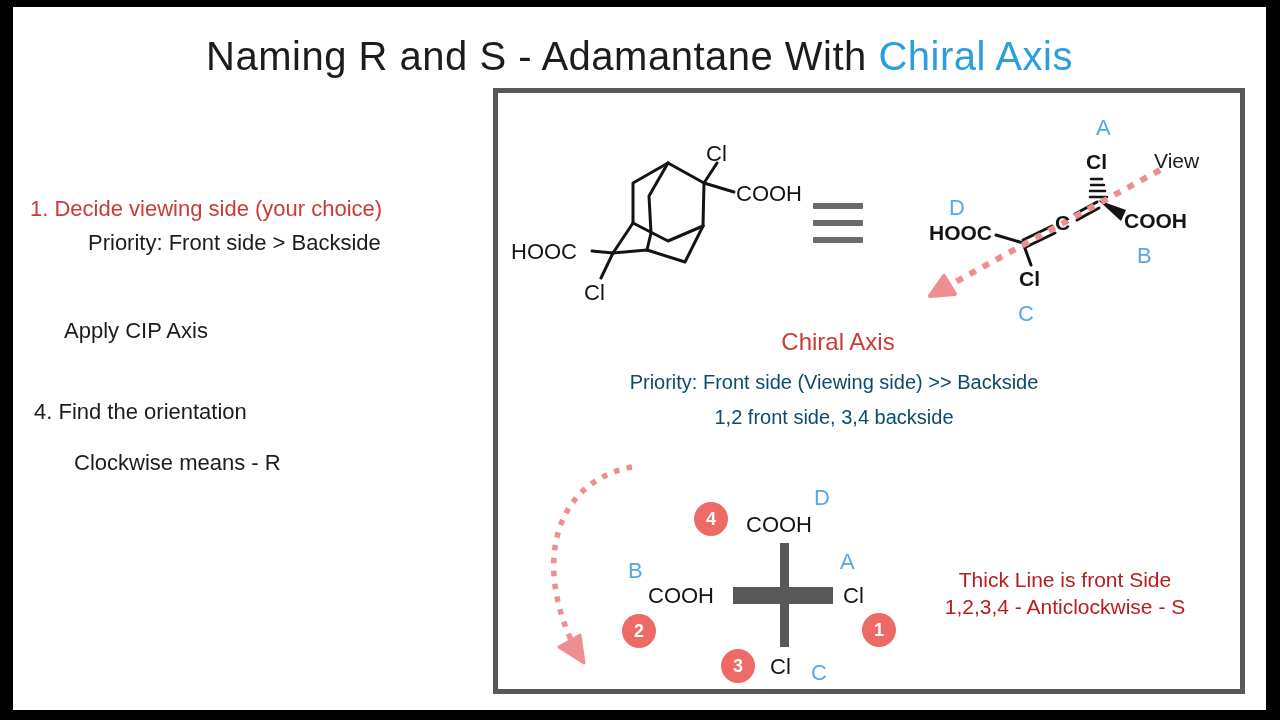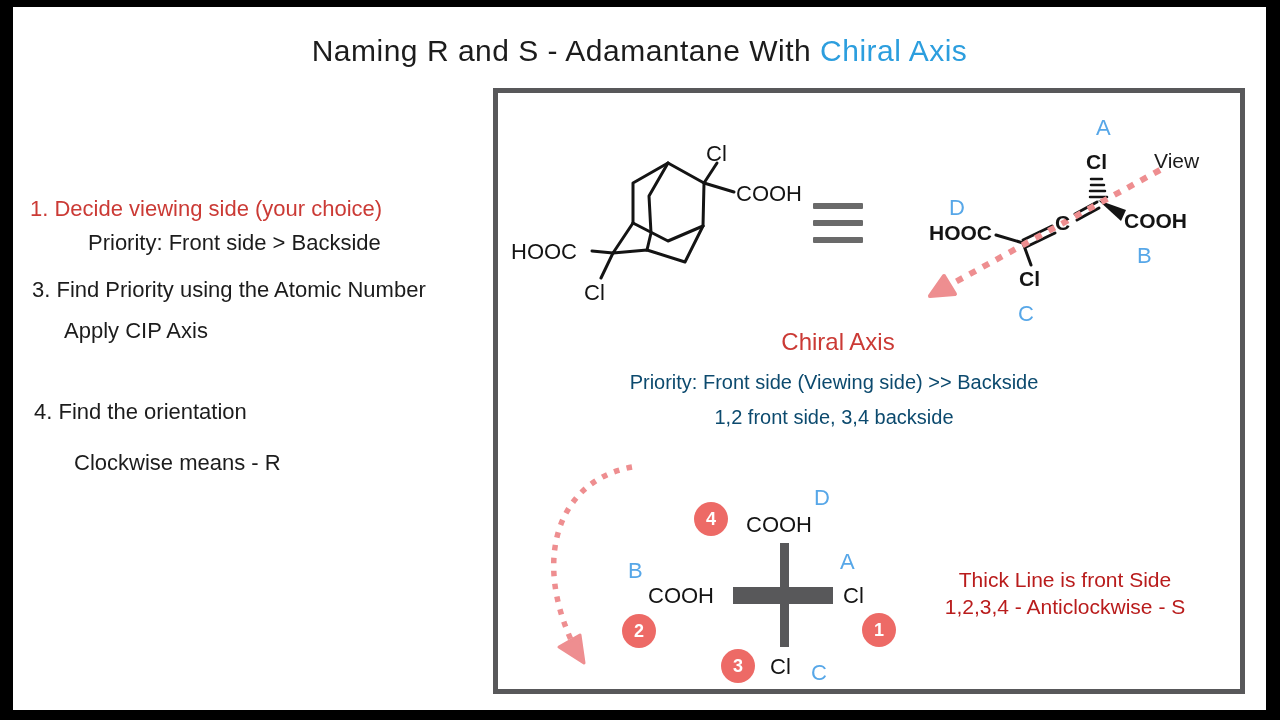--- a/index.html
+++ b/index.html
@@ -3,21 +3,21 @@
 <meta charset="utf-8">
 <style>
   html,body{margin:0;padding:0;}
   body{
     width:1280px;height:720px;background:#000;overflow:hidden;
     font-family:"Liberation Sans", sans-serif;
   }
   .stage{position:absolute;left:0;top:0;width:1280px;height:720px;background:#000;}
   .content{position:absolute;left:13px;top:7px;width:1253px;height:703px;background:#ffffff;}
   .abs{position:absolute;white-space:nowrap;}
-  .title{left:0;top:27px;width:1253px;text-align:center;font-size:30px;color:#1c1c1c;letter-spacing:.5px;}
+  .title{left:0;top:27px;width:1253px;text-align:center;font-size:40px;color:#1c1c1c;letter-spacing:.5px;}
   .title .hl{color:#2c9ede;}
   .step{font-size:22px;color:#1c1c1c;}
   .red{color:#cb3a35;}
   .panel{position:absolute;left:480px;top:81px;width:752px;height:606px;border:5px solid #58585a;box-sizing:border-box;background:#fff;}
   .chem{font-size:22px;color:#141414;}
   .chem.b{font-weight:700;font-size:21px;}
   .blue-letter{font-size:22px;color:#57a7e8;}
   .view-label{font-size:21px;color:#1c1c1c;}
   .chiral-axis{left:735px;top:321px;width:180px;text-align:center;font-size:24px;color:#cb3a35;}
   .ptext{width:480px;text-align:center;font-size:20px;color:#0c4a6e;}
@@ -33,21 +33,20 @@
 
 <div class="stage">
   <div class="content">
 
     <div class="abs title">
       <span>Naming R and S - Adamantane With </span><span class="hl">Chiral Axis</span>
     </div>
 
     <div class="abs step red" style="left:17px;top:189px;">1. Decide viewing side (your choice)</div>
     <div class="abs step" style="left:75px;top:223px;">Priority: Front side &gt; Backside</div>
-    <div class="abs step" style="left:19px;top:270px;">3. Find Priority using the Atomic Number</div>
     <div class="abs step" style="left:51px;top:311px;">Apply CIP Axis</div>
     <div class="abs step" style="left:21px;top:392px;">4. Find the orientation</div>
     <div class="abs step" style="left:61px;top:443px;">Clockwise means - R</div>
 
     <div class="panel"></div>
 
     <svg class="linework" width="1253" height="703" viewBox="13 7 1253 703" style="left:0;top:0;">
 
       <g stroke="#141414" stroke-width="3" fill="none" stroke-linecap="round" stroke-linejoin="round">
         <path d="M668 163 L633 183 L633 223"></path>

